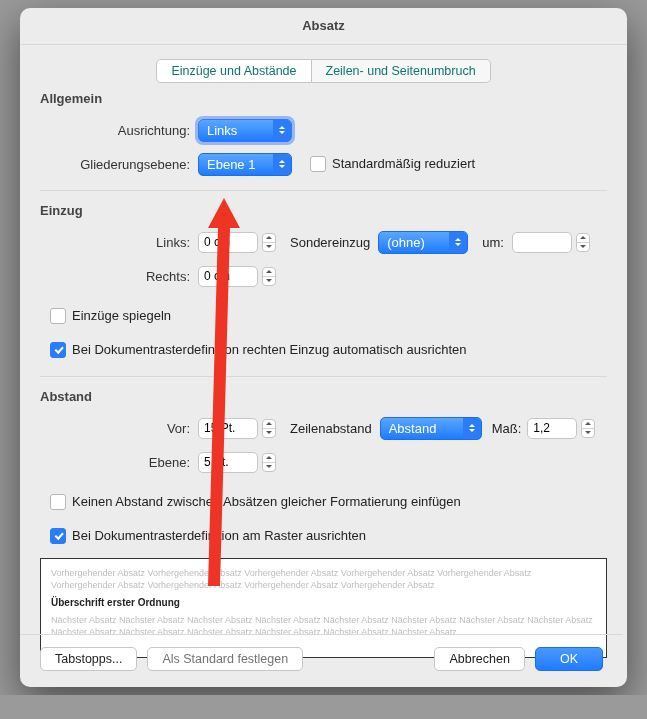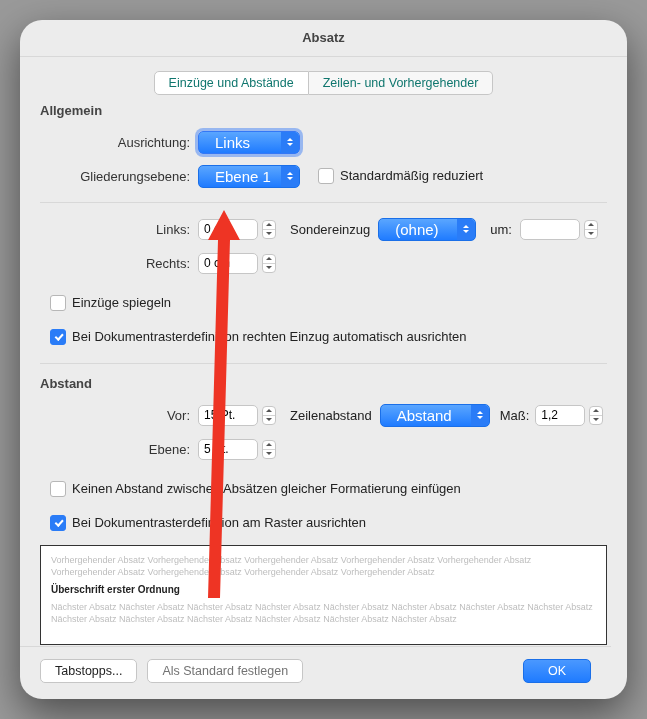--- a/index.html
+++ b/index.html
@@ -1,27 +1,27 @@
 <!DOCTYPE html>
 <html><head>
 <meta charset="utf-8">
 <style>
   html,body{margin:0;padding:0;background:#9a9a9a;font-family:-apple-system,"Helvetica Neue",Arial,sans-serif;font-size:13px;color:#222;}
-  .sheet{width:607px;height:679px;margin:20px auto;background:#ececec;border-radius:22px;box-shadow:0 15px 40px rgba(0,0,0,.5);position:relative;overflow:hidden;}
+  .sheet{width:607px;height:679px;margin:8px auto;background:#ececec;border-radius:10px;box-shadow:0 15px 40px rgba(0,0,0,.5);position:relative;overflow:hidden;}
   .titlebar{height:36px;line-height:36px;text-align:center;font-weight:600;color:#444;border-bottom:1px solid #d8d8d8;}
   .tabs{display:flex;justify-content:center;margin:14px 0 8px;}
   .tab{padding:4px 14px;border:1px solid #c6c6c6;background:#f7f7f7;font-size:12.5px;color:#0f766e;}
   .tab.active{background:#fff;}
   .tab:first-child{border-radius:5px 0 0 5px;}
   .tab:last-child{border-radius:0 5px 5px 0;border-left:none;}
   .body{padding:0 20px;}
   .section-title{font-weight:600;color:#444;margin:8px 0 10px;}
   .row{display:flex;align-items:center;min-height:28px;margin-bottom:6px;}
   .lbl{width:150px;text-align:right;padding-right:8px;color:#333;}
-  .sel{position:relative;display:inline-flex;align-items:center;height:21px;border:1px solid #c6c6c6;border-radius:5px;background:#fff;padding:0 22px 0 16px;font-size:15px;}
+  .sel{position:relative;display:inline-flex;align-items:center;height:21px;border:1px solid #c6c6c6;border-radius:5px;background:#fff;padding:0 22px 0 8px;font-size:13px;}
   .sel.blue{background:linear-gradient(#5aa6ff,#1f7bff);color:#fff;border-color:#1a6fe8;}
   .sel.focus{box-shadow:0 0 0 3px rgba(52,120,246,.45);border-color:#3478f6;}
   .sel .caret{position:absolute;right:0;top:0;bottom:0;width:18px;border-radius:0 5px 5px 0;background:#2a7cf7;display:flex;flex-direction:column;align-items:center;justify-content:center;}
   .sel .caret::before,.sel .caret::after{content:"";width:0;height:0;border-left:3px solid transparent;border-right:3px solid transparent;}
   .sel .caret::before{border-bottom:3.5px solid #fff;margin-bottom:2px;}
   .sel .caret::after{border-top:3.5px solid #fff;}
   .num{display:inline-flex;align-items:center;}
   .num input{width:48px;height:19px;border:1px solid #c6c6c6;border-radius:5px;padding:0 5px;font-size:12px;background:#fff;}
   .stepper{display:flex;flex-direction:column;margin-left:4px;border:1px solid #c6c6c6;border-radius:4px;overflow:hidden;background:#fff;}
   .stepper div{width:12px;height:8px;display:flex;align-items:center;justify-content:center;}
@@ -30,38 +30,38 @@
   .stepper div:first-child::before{border-bottom:3px solid #555;}
   .stepper div:last-child::before{border-top:3px solid #555;}
   .chk{display:inline-flex;align-items:flex-start;gap:6px;}
   .chk .box{width:14px;height:14px;border:1px solid #b7b7b7;border-radius:3px;background:#fff;display:flex;align-items:center;justify-content:center;flex-shrink:0;}
   .chk.checked .box{background:#2a7cf7;border-color:#2a7cf7;}
   .chk.checked .box::after{content:"";width:3px;height:6px;border:solid #fff;border-width:0 2px 2px 0;transform:rotate(42deg) translateY(-1px);}
   hr.sep{border:none;border-top:1px solid #d8d8d8;margin:12px 0;}
   .preview{margin:8px 0 0;border:1px solid #333;background:#fff;padding:8px 10px;height:82px;overflow:hidden;}
   .prev-light{color:#bdbdbd;font-size:9px;line-height:1.35;}
   .prev-bold{font-size:10px;font-weight:700;margin:6px 0;}
-  .footer{position:absolute;left:0;right:16px;bottom:0;padding:12px 20px 16px;display:flex;align-items:center;gap:10px;border-top:1px solid #d8d8d8;}
+  .footer{position:absolute;left:0;right:4px;bottom:0;padding:12px 20px 16px;display:flex;align-items:center;gap:10px;border-top:1px solid #d8d8d8;}
   .btn{height:22px;padding:0 14px;border:1px solid #c6c6c6;border-radius:5px;background:#fff;font-size:12.5px;color:#222;display:inline-flex;align-items:center;}
   .btn.disabled{color:#737373;}
   .btn.primary{background:linear-gradient(#4a98ff,#1f7bff);color:#fff;border-color:#1a6fe8;padding:0 24px;}
   .spacer{flex:1;}
   
   .arrow{position:absolute;left:184px;top:190px;width:40px;height:390px;pointer-events:none;}
   .arrow svg{overflow:visible;}
 </style>
 </head>
 <body>
 
 <div class="sheet">
   <div class="titlebar">Absatz</div>
 
   <div class="tabs">
     <div class="tab active">Einzüge und Abstände</div>
-    <div class="tab">Zeilen- und Vorhergehender</div>
+    <div class="tab">Zeilen- und Seitenumbruch</div>
   </div>
 
   <div class="body">
 
     <div class="section-title">Allgemein</div>
 
     <div class="row">
       <div class="lbl">Ausrichtung:</div>
       <div class="sel blue focus" style="width:62px">
         <span>Links</span>
@@ -77,20 +77,21 @@
       </div>
       <div style="width:18px"></div>
       <label class="chk">
         <span class="box"></span>
         <span>Standardmäßig reduziert</span>
       </label>
     </div>
 
     <hr class="sep">
 
+    <div class="section-title">Einzug</div>
 
     <div class="row">
       <div class="lbl">Links:</div>
       <div class="num">
         <input value="0 cm" style="">
         <div class="stepper">
             <div></div>
             <div></div>
           </div>
       </div>
@@ -207,15 +208,16 @@
     <svg width="40" height="390">
       <defs></defs>
       <polygon points="20,0 36,30 26,30 16,388 4,388 14,30 4,30" fill="#ee3424"></polygon>
     </svg>
   </div>
 
   <div class="footer">
     <div class="btn">Tabstopps...</div>
     <div class="btn disabled">Als Standard festlegen</div>
     <div class="spacer"></div>
+    <div class="btn">Abbrechen</div>
     <div class="btn primary">OK</div>
   </div>
 </div>
 
 </body></html>

